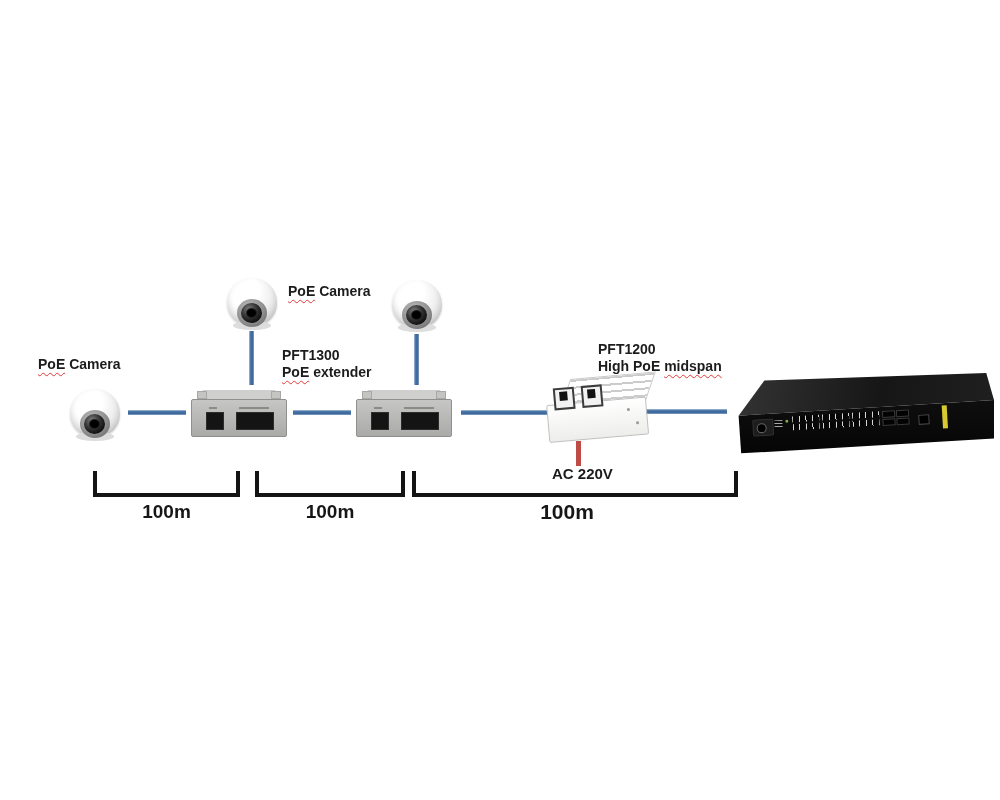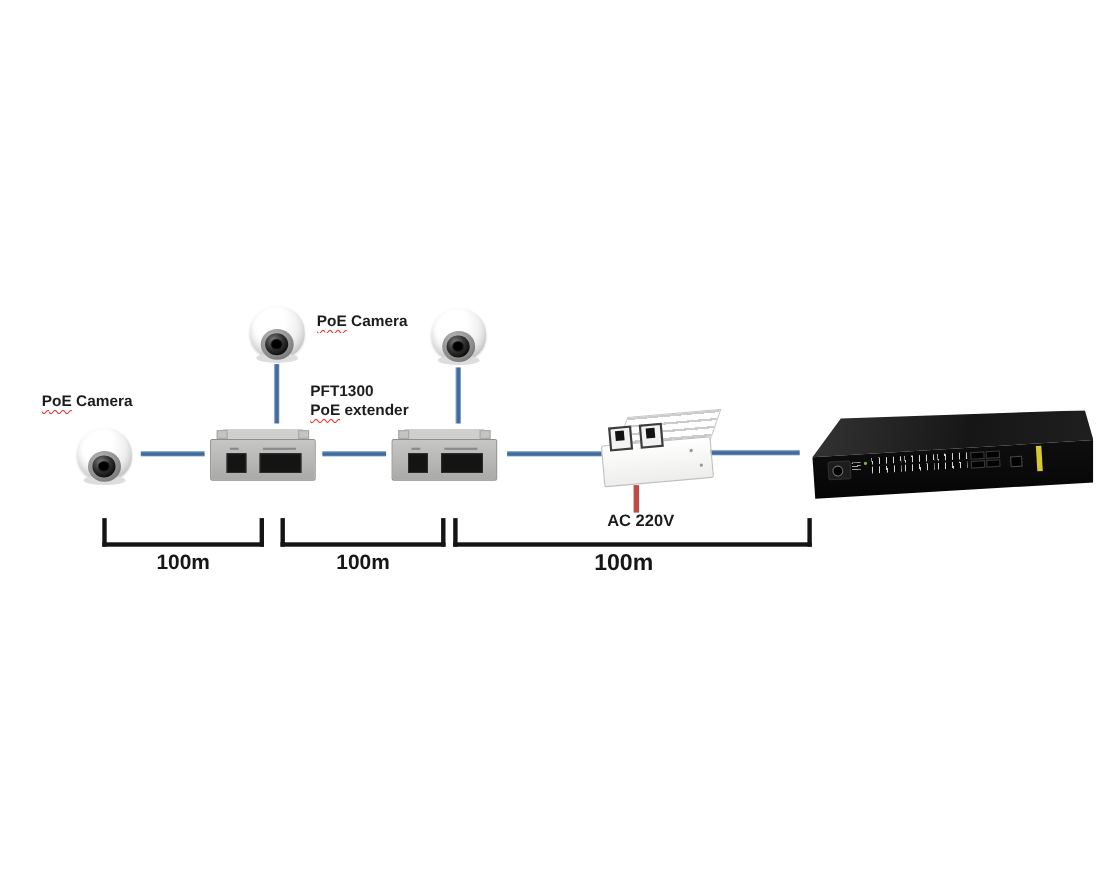--- a/index.html
+++ b/index.html
@@ -90,20 +90,24 @@
 
   <div class="lbl" style="left:38px;top:356px;"><span class="sq">PoE</span> <span>Camera</span></div>
 
   <div class="lbl" style="left:288px;top:283px;"><span class="sq">PoE</span> <span>Camera</span></div>
 
   <div class="lbl" style="left:282px;top:347px;">
     <div>PFT1300</div>
     <div><span class="sq">PoE</span> <span>extender</span></div>
   </div>
 
+  <div class="lbl" style="left:598px;top:341px;">
+    <div>PFT1200</div>
+    <div><span>High PoE</span> <span class="sq">midspan</span></div>
+  </div>
 
   <div class="ac" style="left:552px;top:465px;">AC 220V</div>
 
   <div class="hlink" style="left:128px;top:410px;width:58px;"></div>
   <div class="hlink" style="left:293px;top:410px;width:58px;"></div>
   <div class="hlink" style="left:461px;top:410px;width:86px;"></div>
   <div class="hlink" style="left:644px;top:409px;width:83px;"></div>
   <div class="vlink" style="left:249px;top:331px;height:54px;"></div>
   <div class="vlink" style="left:414px;top:334px;height:51px;"></div>
   <div class="pwrline" style="left:576px;top:441px;height:25px;"></div>

